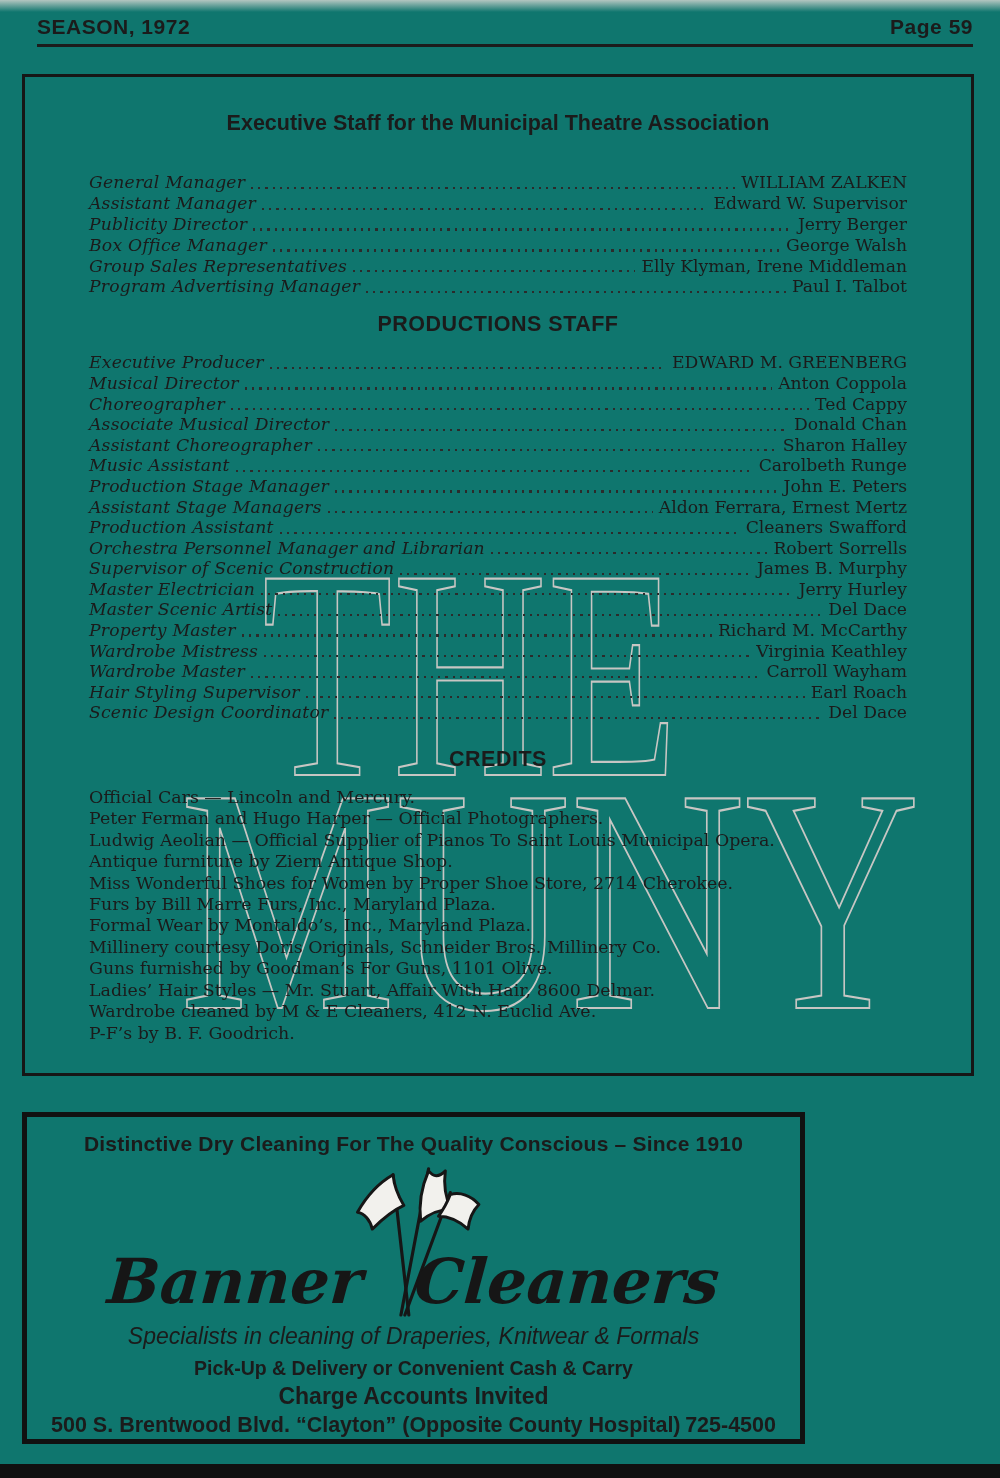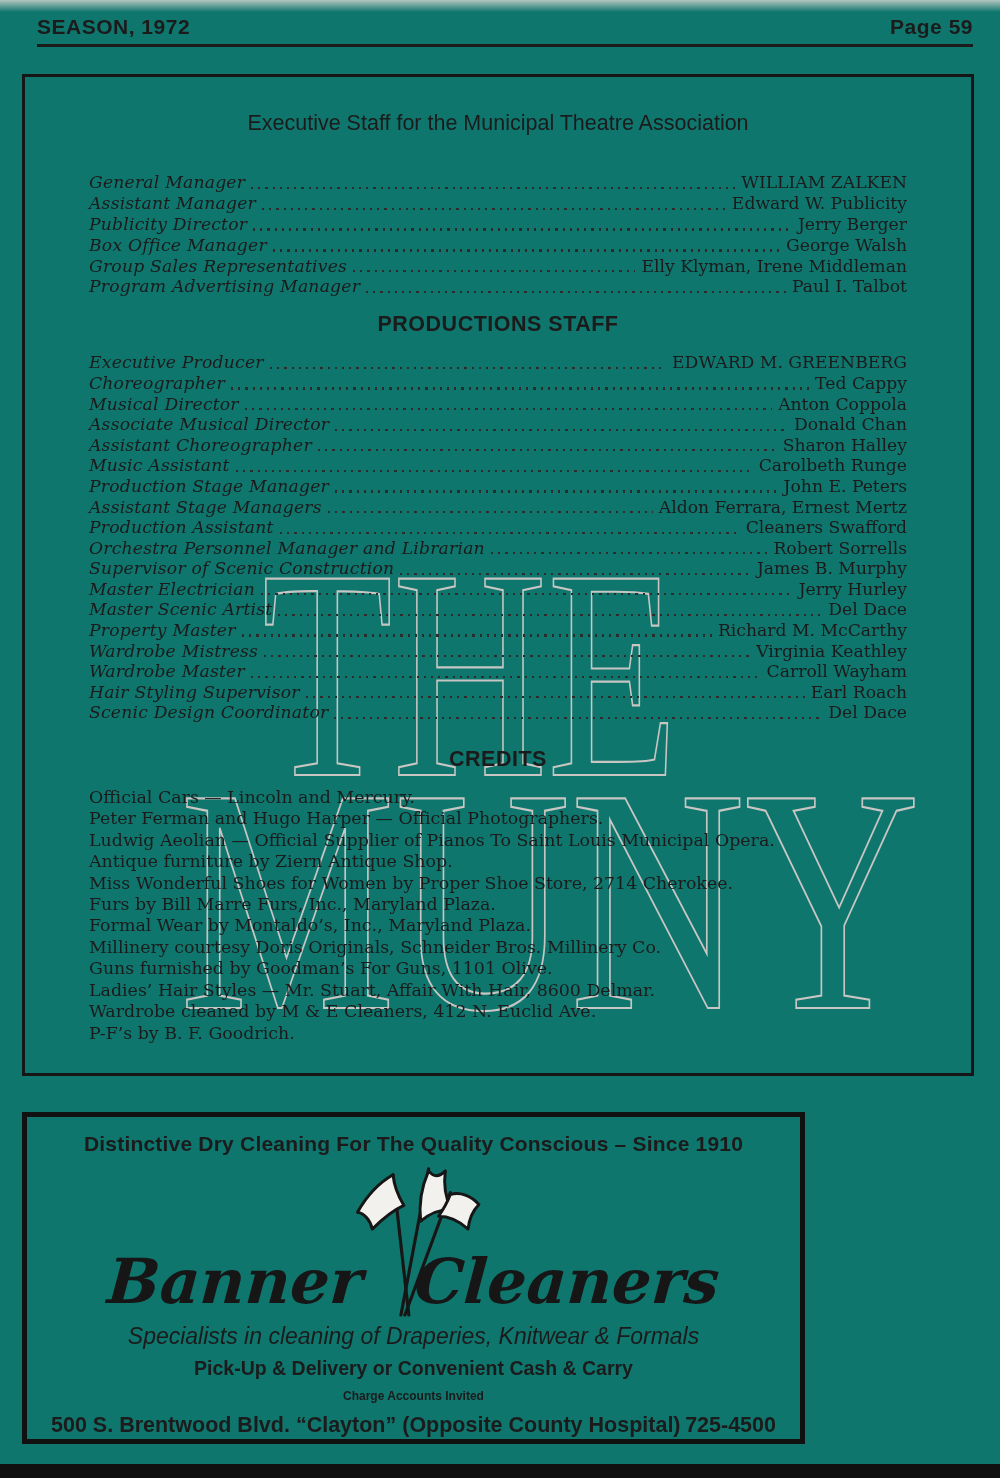--- a/index.html
+++ b/index.html
@@ -26,21 +26,21 @@
   .staff-box {
     position:absolute; left:22px; top:74px; width:952px; height:1002px;
     border:3px solid #161616; box-sizing:border-box; padding:0 64px;
   }
   .watermark { position:absolute; left:0; top:0; width:946px; height:996px; pointer-events:none; }
   .wm-text {
     font-family:"Liberation Serif", serif; fill:none;
     stroke:#c7c6c3; stroke-width:2.2px;
   }
   .staff-content { position:relative; z-index:1; }
-  .box-title { margin:33px 0 0 0; text-align:center; font-size:21.5px; font-weight:normal; line-height:26px; }
+  .box-title { margin:33px 0 0 0; text-align:center; font-size:21.5px; font-weight:bold; line-height:26px; }
   .section-title { margin:0; text-align:center; font-size:21.5px; font-weight:bold; line-height:26px; letter-spacing:.5px; }
   .section-title.productions { margin-top:14px; }
   .section-title.credits { margin-top:23px; }
 
   .staff-list { font-family:"DejaVu Serif", serif; font-size:17.2px; }
   .staff-list.exec { margin-top:36px; }
   .staff-list.prod { margin-top:15px; }
   .staff-list.exec .row { height:20.9px; }
   .staff-list.prod .row { height:20.6px; }
   .row { display:flex; align-items:baseline; }
@@ -62,21 +62,21 @@
   .brand-area { position:relative; height:160px; }
   .flags { position:absolute; left:50%; top:2px; transform:translateX(-52%); width:160px; height:158px; z-index:1; }
   .brand {
     position:absolute; left:0; right:0; bottom:2px; z-index:2;
     display:flex; justify-content:center; gap:52px;
     font-family:"DejaVu Serif", serif; font-style:italic; font-weight:bold;
     font-size:62px; line-height:66px; transform:skewX(-4deg); color:#161616;
   }
   .ad-tagline { margin-top:5px; font-style:italic; font-size:23px; line-height:28px; font-weight:500; }
   .ad-line2 { margin-top:6px; font-size:19.5px; line-height:24px; font-weight:600; }
-  .ad-line3 { margin-top:5px; font-size:12px; line-height:22px; font-weight:600; }
+  .ad-line3 { margin-top:5px; font-size:23px; line-height:22px; font-weight:600; }
   .ad-bottom {
     margin-top:5px; padding:0 24px; display:flex; justify-content:space-between;
     font-weight:bold; font-size:21.5px; line-height:26px;
   }
   .bottom-band { position:absolute; left:0; top:1464px; width:1000px; height:14px; background:#101010; }
 </style>
 </head>
 <body>
 
 <div class="page">
@@ -97,21 +97,21 @@
 
       <div class="staff-list exec">
         <div class="row">
             <span class="role">General Manager</span>
             <span class="leader"></span>
             <span class="name">WILLIAM ZALKEN</span>
           </div>
         <div class="row">
             <span class="role">Assistant Manager</span>
             <span class="leader"></span>
-            <span class="name">Edward W. Publicity</span>
+            <span class="name">Edward W. Supervisor</span>
           </div>
         <div class="row">
             <span class="role">Publicity Director</span>
             <span class="leader"></span>
             <span class="name">Jerry Berger</span>
           </div>
         <div class="row">
             <span class="role">Box Office Manager</span>
             <span class="leader"></span>
             <span class="name">George Walsh</span>
@@ -130,28 +130,28 @@
 
       <h2 class="section-title productions">PRODUCTIONS STAFF</h2>
 
       <div class="staff-list prod">
         <div class="row">
             <span class="role">Executive Producer</span>
             <span class="leader"></span>
             <span class="name">EDWARD M. GREENBERG</span>
           </div>
         <div class="row">
+            <span class="role">Musical Director</span>
+            <span class="leader"></span>
+            <span class="name">Anton Coppola</span>
+          </div>
+        <div class="row">
             <span class="role">Choreographer</span>
             <span class="leader"></span>
             <span class="name">Ted Cappy</span>
-          </div>
-        <div class="row">
-            <span class="role">Musical Director</span>
-            <span class="leader"></span>
-            <span class="name">Anton Coppola</span>
           </div>
         <div class="row">
             <span class="role">Associate Musical Director</span>
             <span class="leader"></span>
             <span class="name">Donald Chan</span>
           </div>
         <div class="row">
             <span class="role">Assistant Choreographer</span>
             <span class="leader"></span>
             <span class="name">Sharon Halley</span>

